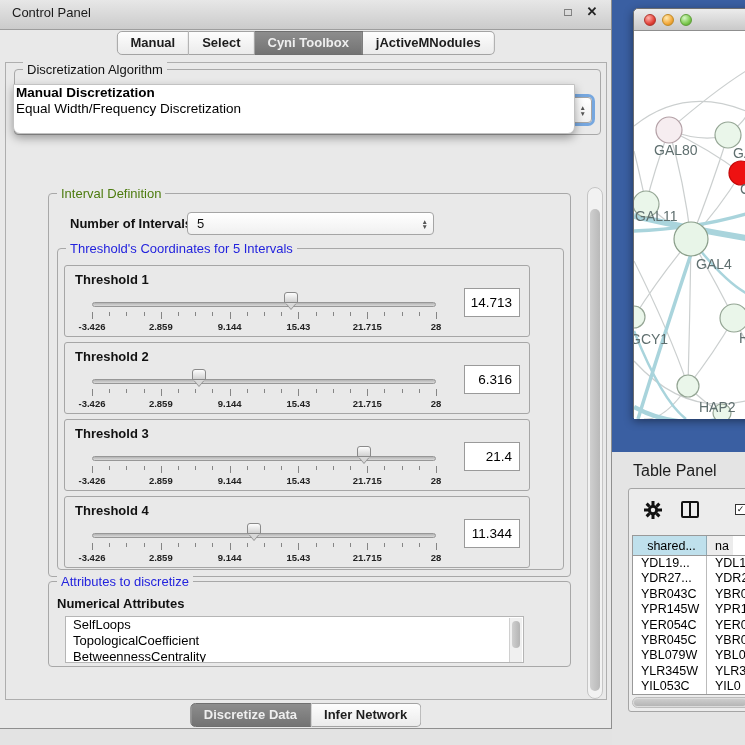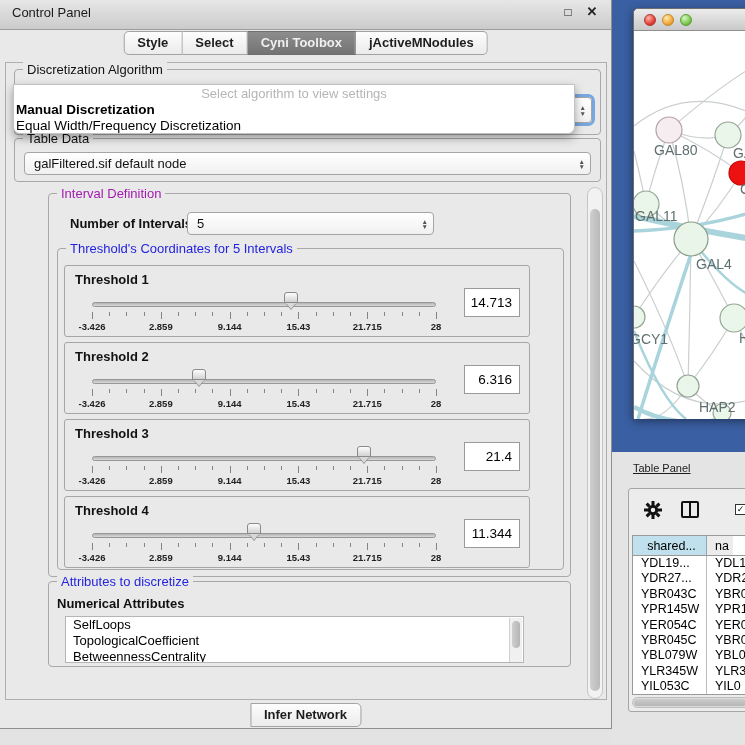--- a/index.html
+++ b/index.html
@@ -19,21 +19,21 @@
   .light.red    { left: 10px; background: radial-gradient(circle at 35% 30%, #ffb3ad, #e3433a 60%, #a51f17); border: 1px solid #b0352d;}
   .light.yellow { left: 28px; background: radial-gradient(circle at 35% 30%, #ffe9b0, #f3a93c 60%, #c27d10); border: 1px solid #c08b27;}
   .light.green  { left: 46px; background: radial-gradient(circle at 35% 30%, #d6f7c4, #7cc94f 60%, #4d9422); border: 1px solid #5f9e3a;}
   .net-canvas { position: absolute; left: 0; top: 22px; width: 112px; height: 388px;
     background: #fff; overflow: hidden; }
   .net-canvas svg { display: block; }
 
   
   .table-area { position: absolute; left: 612px; top: 452px; width: 133px; height: 293px;
     background: #e4e4e4; }
-  .table-area-title { position: absolute; left: 21px; top: 10px; font-size: 11px; color: #1c1c1c; text-decoration: underline; }
+  .table-area-title { position: absolute; left: 21px; top: 10px; font-size: 16px; color: #1c1c1c; }
   .tp-inner { position: absolute; left: 16px; top: 36px; width: 130px; height: 224px;
     background: #ececec; border: 1px solid #a5a5a5; border-radius: 3px; }
   .tp-toolbar { position: absolute; left: 0; top: 0; right: 0; height: 42px; }
   .tp-gear { position: absolute; left: 14px; top: 11px; }
   .tp-split { position: absolute; left: 52px; top: 12px; width: 18px; height: 17px;
     border: 2px solid #111; border-radius: 2px; background: #ececec; }
   .tp-split::after { content: ""; position: absolute; left: 6px; top: 0; bottom: 0; width: 2px; background: #111; }
   .tp-check { position: absolute; top: 15px; width: 11px; height: 11px; border: 1.5px solid #333;
     background: #fff; font-size: 9px; line-height: 9px; text-align: center; color: #111; }
   .tp-table { position: absolute; left: 3px; top: 46px; width: 130px; height: 160px;
@@ -71,21 +71,21 @@
   .top-tabs { top: 31px; }
   .bottom-tabs { top: 703px; }
 
   .outer-panel { position: absolute; left: 5px; top: 62px; width: 602px; height: 638px;
     border: 1px solid #aeaeae; background: #e9e9e9; }
 
   
   .group { position: absolute; border: 1px solid #a8a8a8; border-radius: 4px; }
   .group > .gtitle { position: absolute; top: -8px; left: 8px; background: #e9e9e9;
     padding: 0 4px; font-size: 13px; color: #111; line-height: 15px; white-space: nowrap; }
-  .gtitle.green { color: #a21caf; }
+  .gtitle.green { color: #4d7c0f; }
   .gtitle.blue  { color: #2323dd; }
 
   
   .combo { position: absolute; background: linear-gradient(#ffffff,#f0f0f0);
     border: 1px solid #a5a5a5; border-radius: 4px; font-size: 13px; color: #111;
     padding-left: 9px; display: flex; align-items: center; }
   .combo .spin { position: absolute; right: 5px; top: 50%; transform: translateY(-50%);
     display: flex; flex-direction: column; align-items: center; color: #555;
     font-size: 6.5px; line-height: 5.5px; }
   .combo.focus { box-shadow: 0 0 0 3px rgba(98,155,221,.85); }
@@ -277,21 +277,21 @@
 
   <div class="cp-window">
     <div class="cp-titlebar">
       <div class="cp-title">Control Panel</div>
       <div class="cp-btn float">□</div>
       <div class="cp-btn close">✕</div>
     </div>
 
     <div class="seg-bar top-tabs">
       <div class="seg">
-          <span>Style</span>
+          <span>Manual</span>
         </div>
       <div class="seg">
           <span>Select</span>
         </div>
       <div class="seg sel">
           <span>Cyni Toolbox</span>
         </div>
       <div class="seg">
           <span>jActiveMNodules</span>
         </div>
@@ -302,30 +302,20 @@
       <div class="group" style="left:8px; top:6px; width:587px; height:66px;">
         <div class="gtitle">Discretization Algorithm</div>
         <div class="combo focus" style="left:9px; top:27px; width:568px; height:26px;">
           <span class="spin">
               <span>▲</span>
               <span>▼</span>
             </span>
         </div>
       </div>
 
-      <div class="group" style="left:8px; top:75px; width:587px; height:44px;">
-        <div class="gtitle">Table Data</div>
-        <div class="combo" style="left:9px; top:13px; width:567px; height:23px;">
-          <span>galFiltered.sif default node</span>
-          <span class="spin">
-              <span>▲</span>
-              <span>▼</span>
-            </span>
-        </div>
-      </div>
 
       <div class="vscroll" style="left:581px; top:124px; width:16px; height:512px;">
         <div class="thumb" style="top:21px; height:482px;"></div>
       </div>
 
       <div class="group" style="left:42px; top:130px; width:523px; height:384px;">
         <div class="gtitle green">Interval Definition</div>
 
         <div style="position:absolute; left:21px; top:22px; font-size:13px; font-weight:bold; color:#111;">Number of Intervals</div>
         <div class="combo" style="left:138px; top:18px; width:247px; height:23px;">
@@ -487,27 +477,29 @@
           <div class="attr-vscroll">
             <div class="thumb"></div>
           </div>
         </div>
       </div>
 
       <div class="apply-btn">Apply</div>
     </div>
 
     <div class="seg-bar bottom-tabs">
+      <div class="seg sel">
+          <span>Discretize Data</span>
+        </div>
       <div class="seg">
           <span>Infer Network</span>
         </div>
     </div>
   </div>
 
   <div class="bottom-strip"></div>
 
   <div class="popup">
-    <div class="prompt">Select algorithm to view settings</div>
     <div class="opt b">Manual Discretization</div>
     <div class="opt">Equal Width/Frequency Discretization</div>
   </div>
 
 </div>
 
 </body></html>

